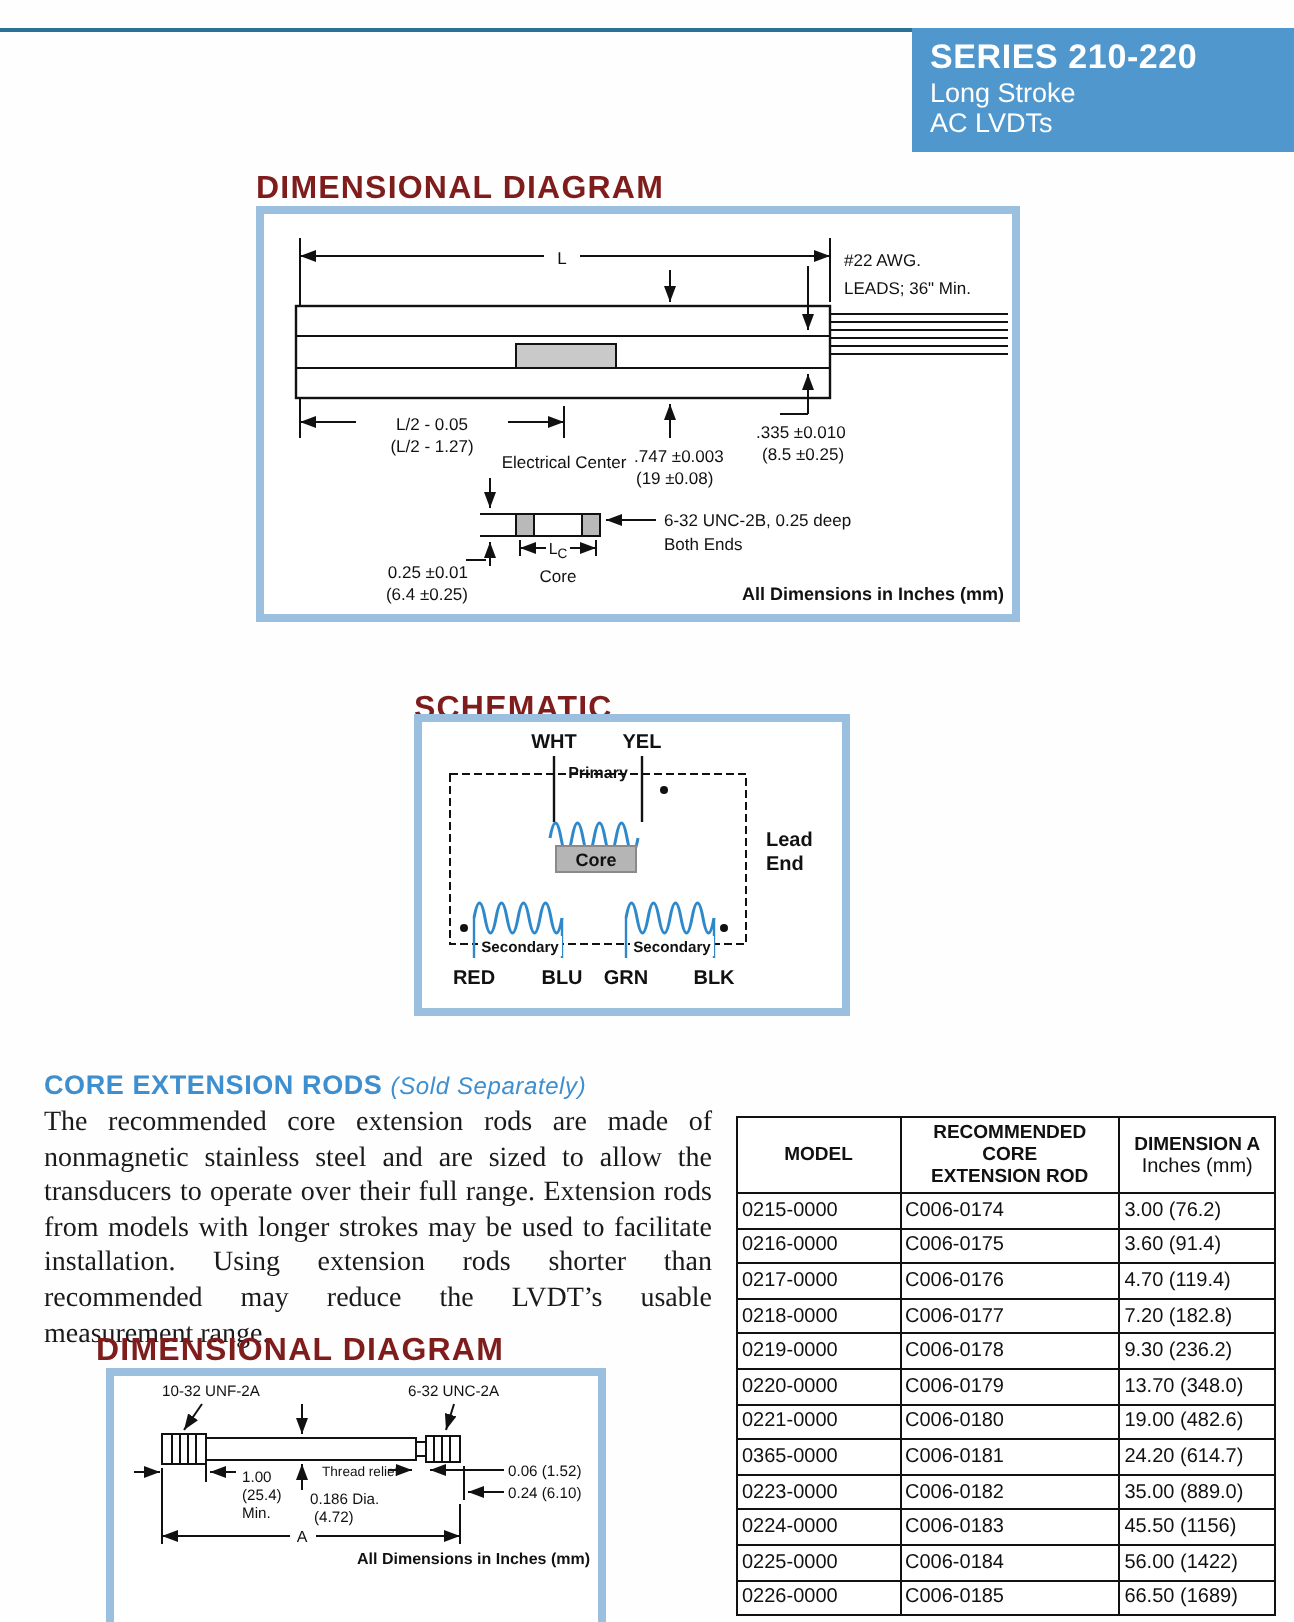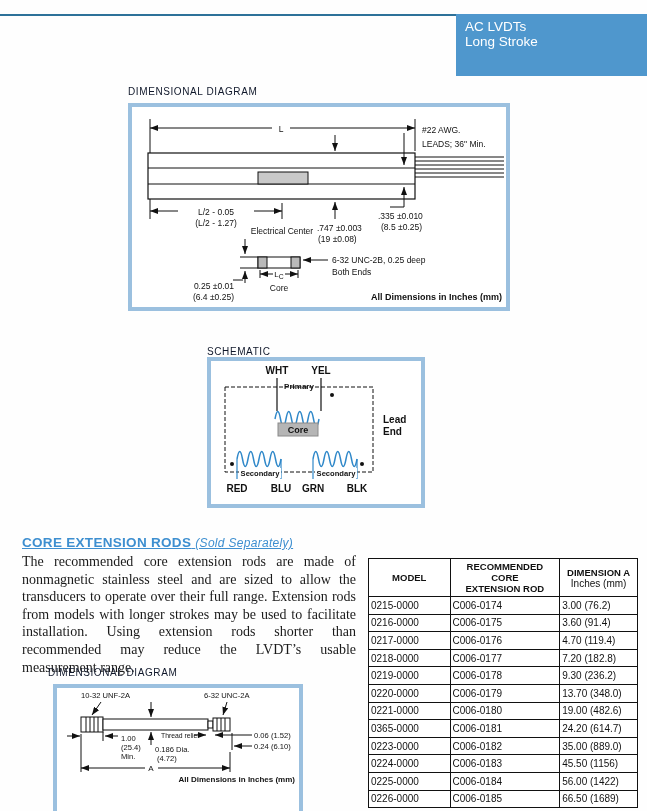--- a/index.html
+++ b/index.html
@@ -8,23 +8,23 @@
     position:relative; width:647px; height:811px; background:#fefefe;
     font-family:"Liberation Sans", sans-serif; overflow:hidden;
   }
   .top-rule { position:absolute; left:0; top:14px; width:457px; height:2px; background:#2d7199; }
   .series-box {
     position:absolute; left:456px; top:14px; width:191px; height:62px;
     background:#4f97cd; color:#fff; padding:5px 0 0 9px;
   }
   .series-box .l1 { font-size:17px; font-weight:bold; letter-spacing:.3px; }
   .series-box .l2 { font-size:13.5px; line-height:15px; }
-  .sec-label { position:absolute; color:#0f172a; font-weight:normal; font-size:10px; letter-spacing:.6px; }
+  .sec-label { position:absolute; color:#7f1d1d; font-weight:bold; font-size:16px; letter-spacing:.6px; }
   .diag-box { position:absolute; background:#fff; border:4px solid #9bc0df; }
-  .rods-heading { position:absolute; left:22px; top:535px; font-size:13.5px; font-weight:bold; color:#3e8fd0; letter-spacing:.3px;text-decoration:underline; }
+  .rods-heading { position:absolute; left:22px; top:535px; font-size:13.5px; font-weight:bold; color:#3e8fd0; letter-spacing:.3px; }
   .rods-heading .sold { font-weight:normal; font-style:italic; font-size:12px; }
   .rods-body {
     position:absolute; left:22px; top:553px; width:334px;
     font-family:"Liberation Serif", serif; font-size:14px; line-height:17.6px;
     color:#1a1a1a; text-align:justify;
   }
   table.rods {
     position:absolute; left:368px; top:558px; width:270px;
     border-collapse:collapse; background:#fff;
   }
@@ -44,22 +44,23 @@
   .t8b { font-size:8px; font-weight:bold; }
 </style>
 </head>
 <body>
 
 <div class="page">
 
   <div class="top-rule"></div>
 
   <div class="series-box">
+    <div class="l1">SERIES 210-220</div>
+    <div class="l2">Long Stroke</div>
     <div class="l2">AC LVDTs</div>
-    <div class="l2">Long Stroke</div>
   </div>
 
   <div class="sec-label" style="left:128px; top:86px;">DIMENSIONAL DIAGRAM</div>
 
   <div class="diag-box" style="left:128px; top:103px; width:382px; height:208px;">
     <svg width="374" height="200" viewBox="0 0 374 200">
       <defs>
         <marker id="ah1" markerWidth="9" markerHeight="6" refX="8" refY="3" orient="auto-start-reverse" markerUnits="userSpaceOnUse">
           <path d="M0,0 L8,3 L0,6 Z" fill="#111"></path>
         </marker>

